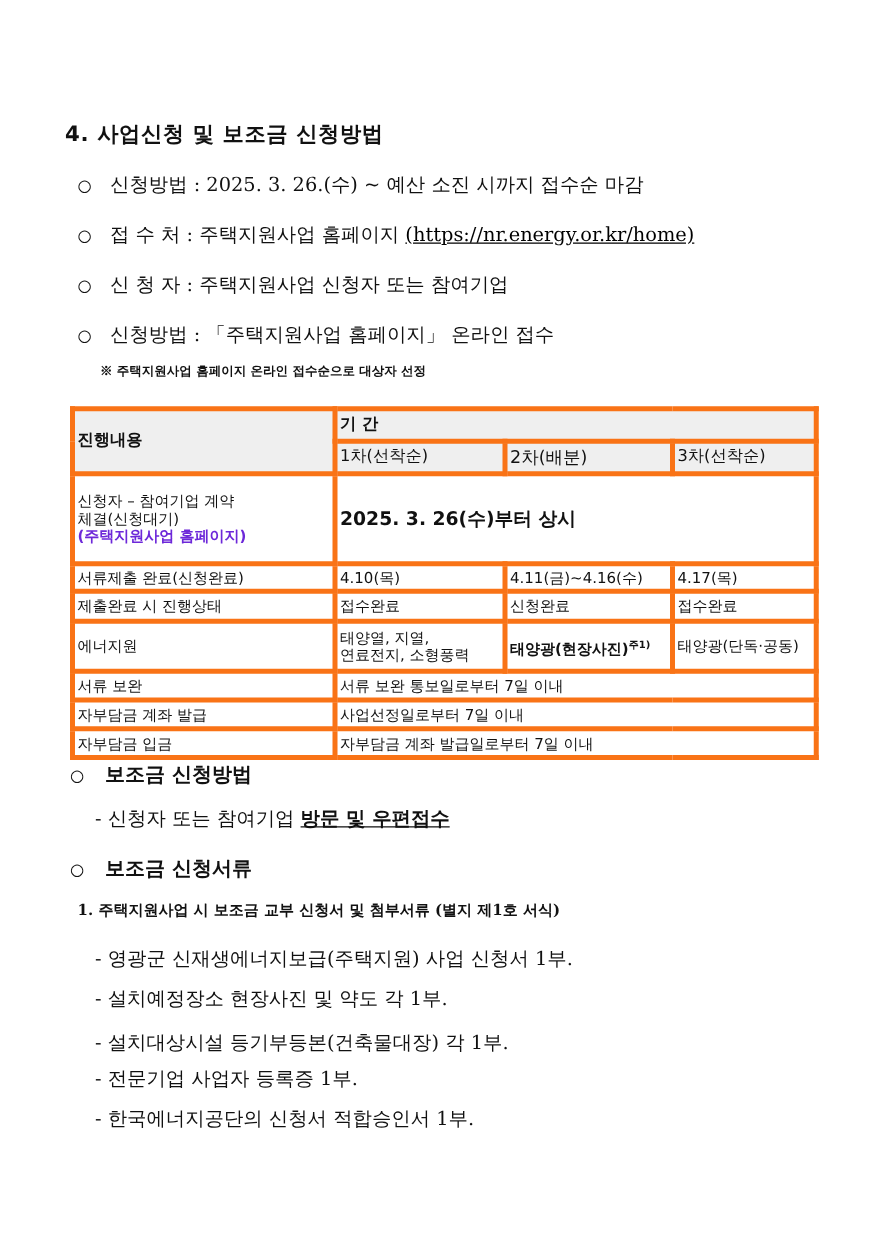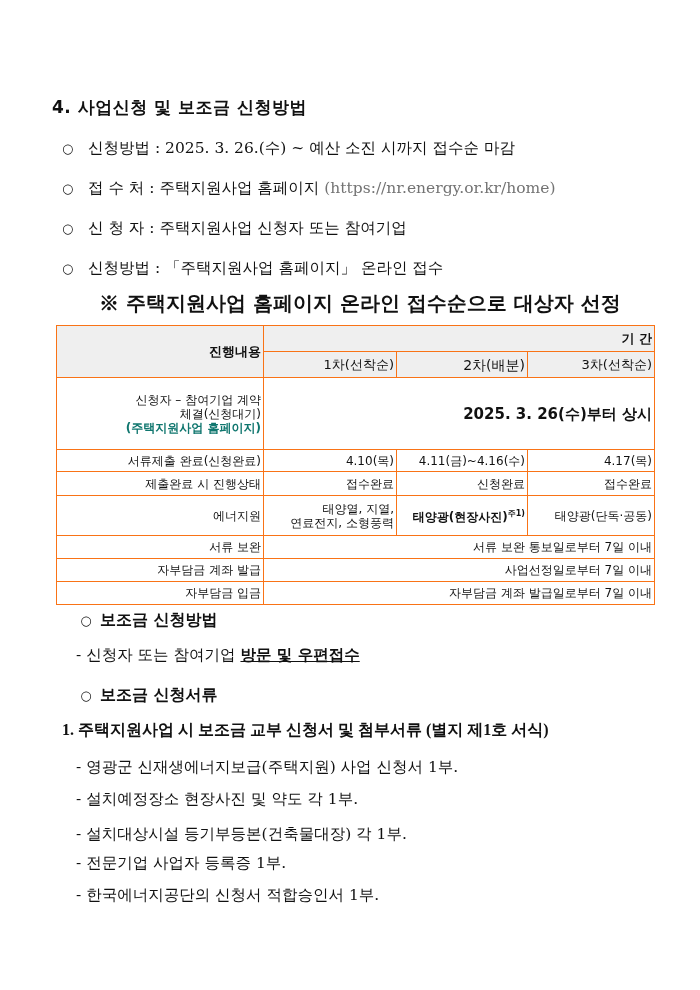--- a/index.html
+++ b/index.html
@@ -3,37 +3,37 @@
 <meta charset="utf-8">
 <style>
   html, body { margin:0; padding:0; background:#ffffff; }
   body { width:700px; height:990px; position:relative; overflow:hidden; color:#111; }
   .serif { font-family: "DejaVu Serif", "Liberation Serif", serif; }
   .sans { font-family: "DejaVu Sans", "Liberation Sans", sans-serif; }
 
   .title { position:absolute; left:52px; top:96px; font-size:17px; font-weight:bold; letter-spacing:0.5px; }
   .bullet-line { position:absolute; left:62px; font-size:15.5px; white-space:nowrap; }
   .bullet-line .mark { display:inline-block; width:26px; font-size:13px; }
-  .link { color:#737373; }
-  .note { position:absolute; left:80px; top:290px; font-size:20px; font-weight:bold; white-space:nowrap;margin-left:19px; }
+  .link { color:#000000; text-decoration:underline; }
+  .note { position:absolute; left:80px; top:290px; font-size:10px; font-weight:bold; white-space:nowrap; }
 
   table.sched { position:absolute; left:56px; top:325px; width:599px; border-collapse:collapse; font-size:12px; }
-  table.sched td { border:1px solid #f97316; text-align:right; padding:0 2px; line-height:14px; }
+  table.sched td { border:4px solid #f97316; text-align:left; padding:0 2px; line-height:14px; }
   table.sched .hdr { background:#efefef; }
   table.sched .hdr-title { font-weight:bold; font-size:13px; }
   .dblrow td { border-top:3px double #555; }
-  .blue { color:#0f766e; font-weight:bold; }
+  .blue { color:#6d28d9; font-weight:bold; }
   .bold { font-weight:bold; }
   sup { font-size:8px; }
 
-  .sec { position:absolute; left:72px; font-size:16px; font-weight:bold; white-space:nowrap;text-align:center; }
+  .sec { position:absolute; left:56px; font-size:16px; font-weight:bold; white-space:nowrap; }
   .sec .mark { display:inline-block; width:28px; font-size:13px; font-weight:normal; }
   .dash { position:absolute; left:76px; font-size:15.5px; white-space:nowrap;text-align:center; }
   .u { text-decoration:underline; font-weight:bold; }
-  .num-title { position:absolute; left:62px; top:720px; font-size:16px; font-weight:bold; white-space:nowrap;font-family:Liberation Serif, serif; }
+  .num-title { position:absolute; left:62px; top:720px; font-size:12px; font-weight:bold; white-space:nowrap; }
 </style>
 </head>
 <body>
 
 <div class="title sans">4. 사업신청 및 보조금 신청방법</div>
 
 <div class="bullet-line serif" style="top:138px">
   <span class="mark">○</span><span>신청방법</span><span> : </span><span>2025. 3. 26.(수) ~ 예산 소진 시까지 접수순 마감</span>
 </div>
 

